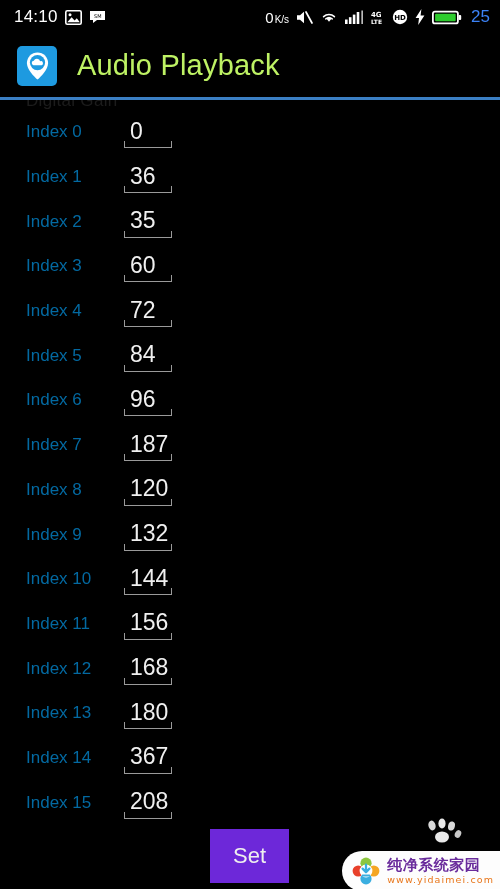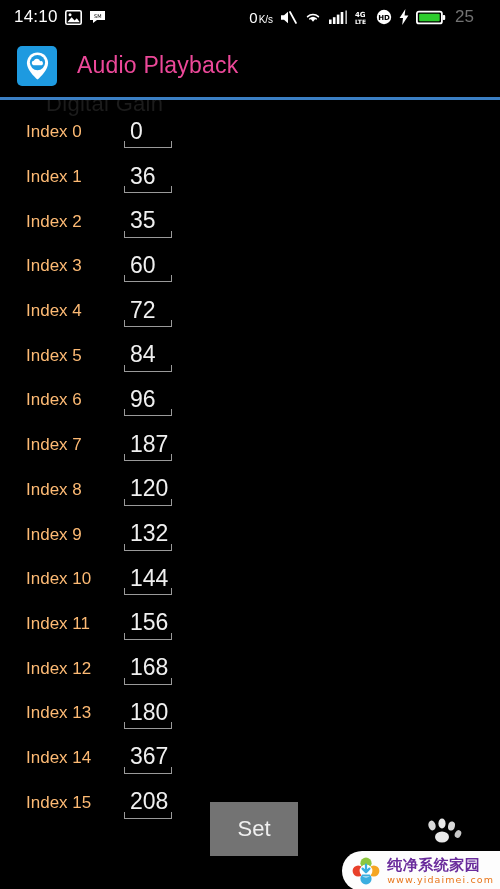--- a/index.html
+++ b/index.html
@@ -11,84 +11,83 @@
   }
   #screen {
     position:relative;
     width:500px; height:889px;
     background:#000;
     color:#fff;
   }
 
   
   .statusbar {
-    position:absolute; top:0; left:0; right:16px; height:34px;
+    position:absolute; top:0; left:0; right:0; height:34px;
     display:flex; align-items:center;
     padding:0 10px 0 14px;
     background:#000;
   }
   .sb-left { display:flex; align-items:center; gap:7px; }
   .sb-time { font-size:17px; color:#fff; letter-spacing:.2px; }
   .sb-right { margin-left:auto; display:flex; align-items:center; gap:7px; }
   .sb-speed { font-size:15px; color:#fff; display:flex; align-items:baseline; gap:1px; }
   .sb-speed .unit { font-size:10px; line-height:1; }
-  .sb-batt-txt { font-size:17px; color:#737373; margin-left:2px; }
+  .sb-batt-txt { font-size:17px; color:#3b82f6; margin-left:2px; }
   .ic { display:inline-block; line-height:0; }
 
   
   .titlebar {
     position:absolute; top:34px; left:0; right:0; height:63px;
     display:flex; align-items:center;
     padding-left:17px;
     background:#000;
   }
   .app-icon {
     width:40px; height:40px; border-radius:5px;
     background:#1e9ae0;
     display:flex; align-items:center; justify-content:center;
     flex:0 0 auto;
   }
   .app-title {
     margin-left:20px;
-    font-size:23px; color:#ec4899; font-weight:400;
+    font-size:29px; color:#bef264; font-weight:400;
     letter-spacing:.2px;
   }
 
   
   .divider {
     position:absolute; top:97px; left:0; right:0; height:3px;
     background:#3b7fc4;
   }
 
   
   .content {
     position:absolute; top:100px; left:0; right:0; bottom:0;
     background:#000;
     overflow:hidden;
   }
   .section-label {
     position:absolute;
     top:-9px; left:26px;
-    font-size:22px;
+    font-size:17px;
     color:#1c1c1c;
     letter-spacing:.3px;
     white-space:nowrap;
-    margin-left:20px;
   }
   .rows {
     position:absolute; top:10px; left:0; right:0;
   }
   .row {
     display:flex; align-items:center;
     height:44.7px;
     padding-left:26px;
   }
   .row-label {
     font-size:17px;
-    color:#fdba74;
+    color:#0369a1;
     width:88px;
     flex:0 0 auto;
     white-space:nowrap;
   }
   .edit {
     position:relative;
     margin-left:10px;
     min-width:48px;
     padding:0 4px 2px 6px;
     height:32px;
@@ -107,23 +106,23 @@
     height:6px;
     border-bottom:1.5px solid #9a9a9a;
     border-left:1.5px solid #9a9a9a;
     border-right:1.5px solid #9a9a9a;
     pointer-events:none;
   }
 
   
   .set-btn {
     position:absolute;
-    left:210px; top:802px;
-    width:88px; height:54px;
-    background:#737373;
+    left:210px; top:829px;
+    width:79px; height:54px;
+    background:#6d28d9;
     border:none;
     color:#efefef;
     font-size:22px;
     font-family:"Liberation Sans", sans-serif;
     display:flex; align-items:center; justify-content:center;
     cursor:pointer;
   }
 
   
   .paw {

